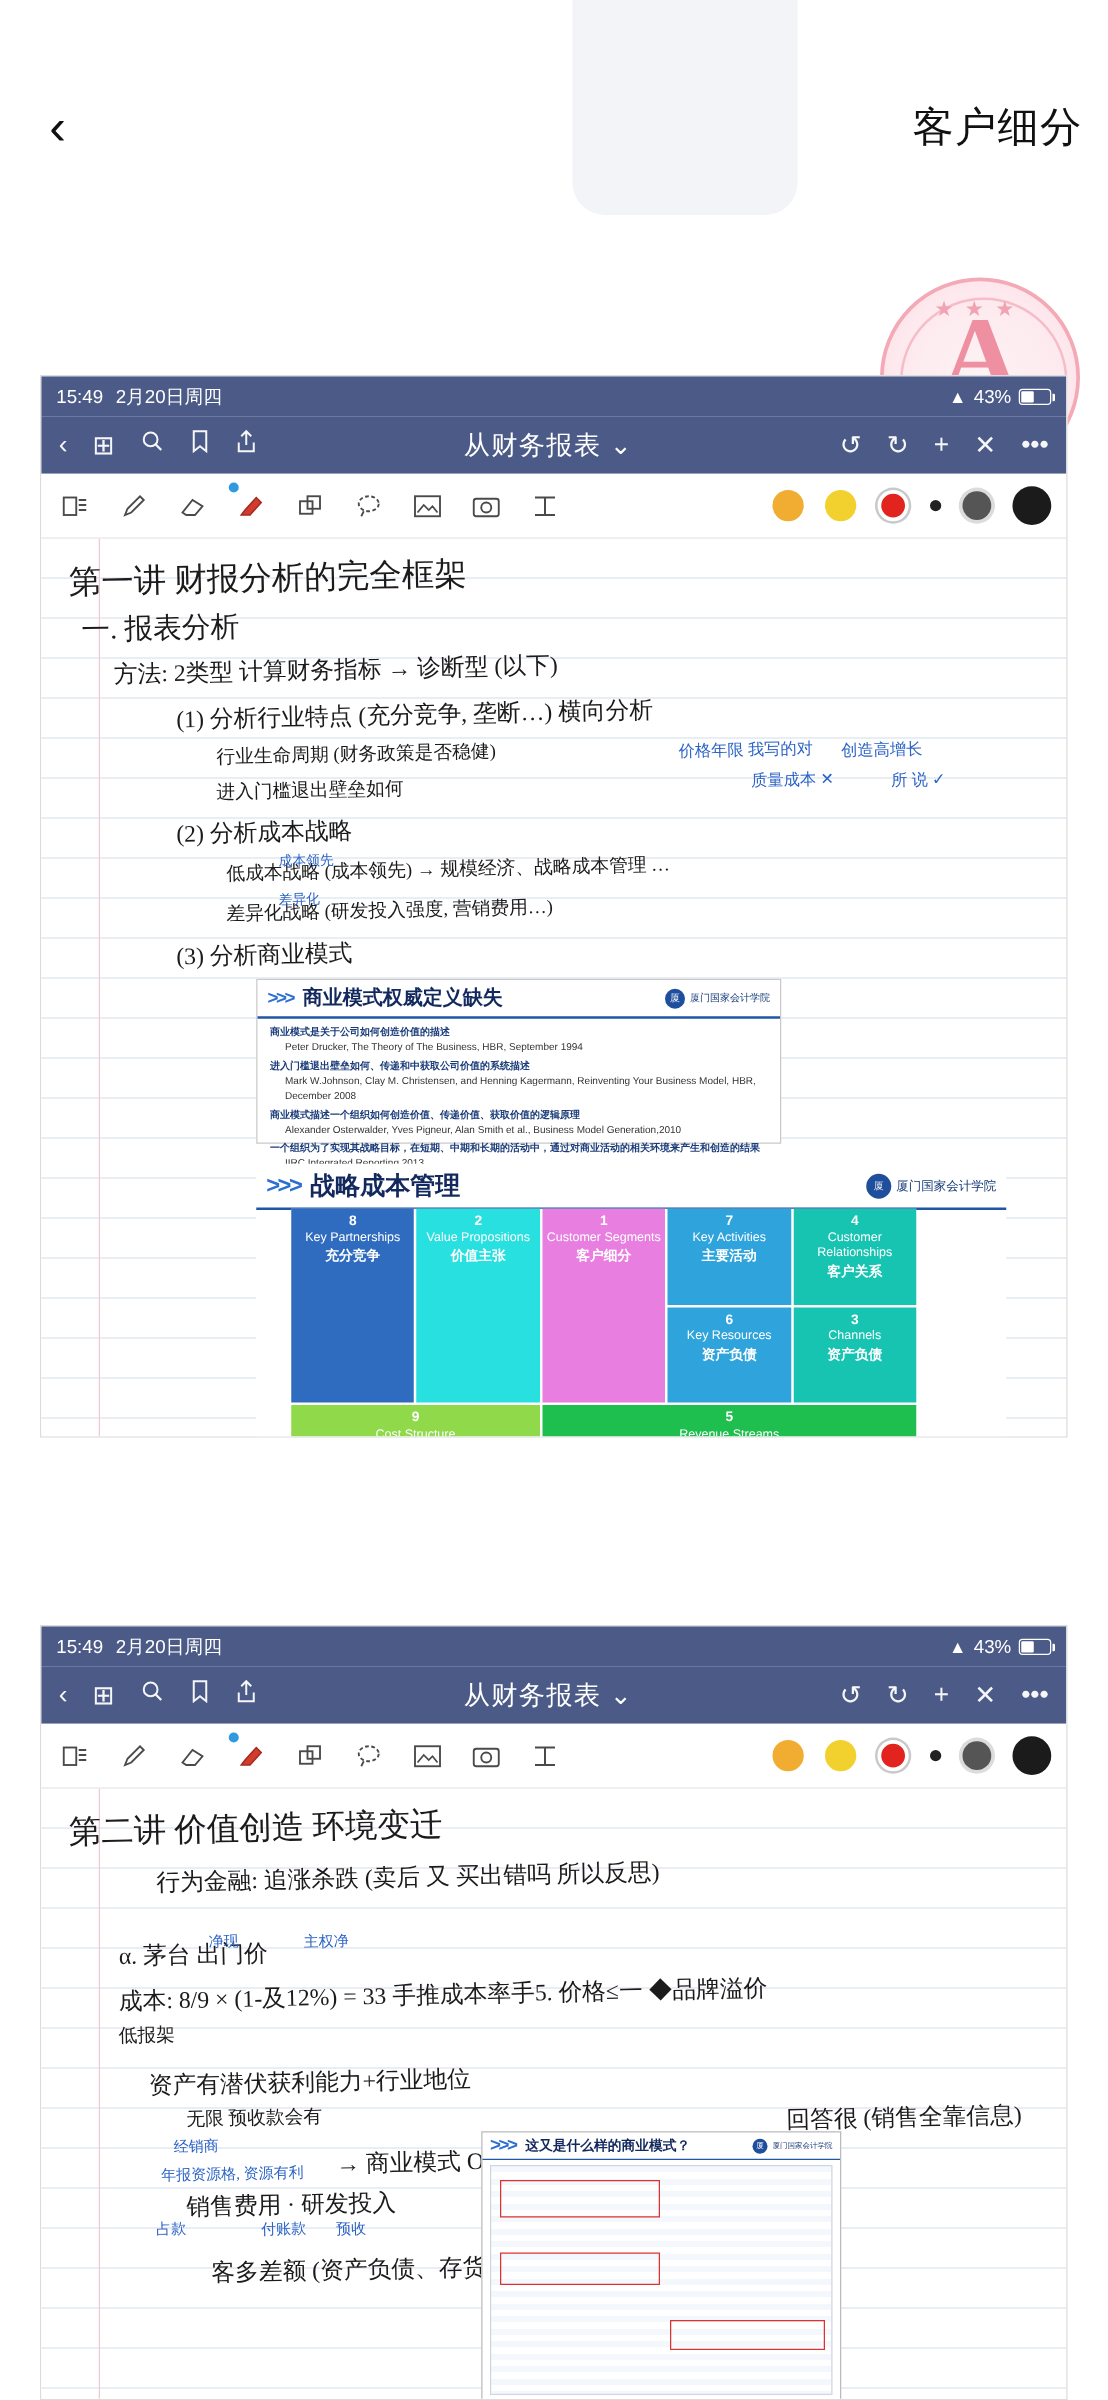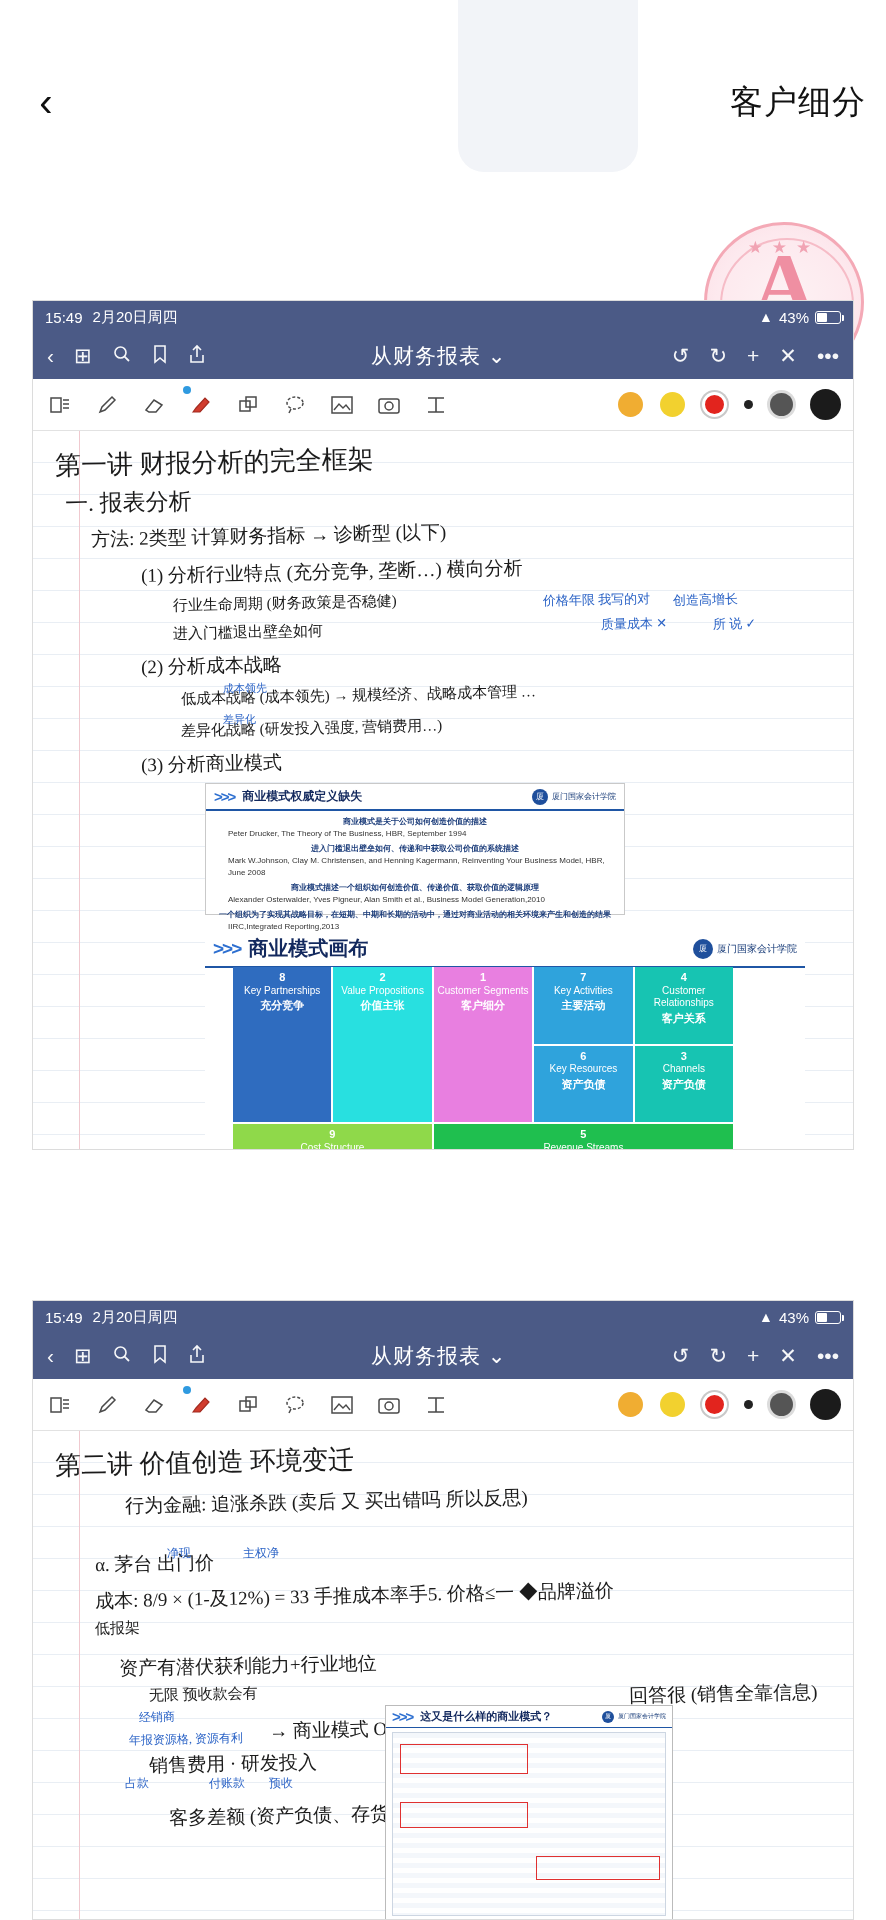--- a/index.html
+++ b/index.html
@@ -242,39 +242,39 @@
     border: 1px solid #c9c9c9;
   }
   .slide-hdr {
     display: flex;
     align-items: center;
     gap: 8px;
     padding: 4px 8px;
     border-bottom: 2px solid #1f56a5;
   }
   .slide-hdr .chev { color: #2d6fd0; font-weight: bold; font-size: 15px; letter-spacing: -2px; }
-  .slide-hdr .st { font-size: 12px; font-weight: bold; color: #13295e; }
+  .slide-hdr .st { font-size: 16px; font-weight: bold; color: #13295e; }
   .slide-hdr .logo {
     margin-left: auto;
     display: flex; align-items: center; gap: 4px;
     font-size: 8px; color: #163a77;
   }
   .logo-mark {
     width: 16px; height: 16px; border-radius: 50%;
     background: #1f4f9c; color: #fff;
     display: flex; align-items: center; justify-content: center;
     font-size: 8px;
   }
   .bul {
     font-size: 8px;
     color: #1b1b1b;
     line-height: 1.5;
     padding: 2px 10px;
   }
-  .bul .b1 { color: #1b3c7a; font-weight: bold; margin-top: 3px; text-align: center; }
+  .bul .b1 { color: #1b3c7a; font-weight: bold; margin-top: 3px; }
   .bul .b2 { padding-left: 12px; color: #333; }
 
   
   .bmc {
     position: absolute;
     display: grid;
     grid-template-columns: 1fr 1fr 1fr 1fr 1fr;
     grid-template-rows: 1fr 1fr 0.62fr;
     gap: 2px;
     background: #ffffff;
@@ -471,33 +471,33 @@
           <span class="st">商业模式权威定义缺失</span>
           <span class="logo">
             <span class="logo-mark">厦</span>
             <span>厦门国家会计学院</span>
           </span>
         </div>
         <div class="bul">
           <div class="b1">商业模式是关于公司如何创造价值的描述</div>
           <div class="b2">Peter Drucker, The Theory of The Business, HBR, September 1994</div>
           <div class="b1">进入门槛退出壁垒如何、传递和中获取公司价值的系统描述</div>
-          <div class="b2">Mark W.Johnson, Clay M. Christensen, and Henning Kagermann, Reinventing Your Business Model, HBR, June 2008</div>
+          <div class="b2">Mark W.Johnson, Clay M. Christensen, and Henning Kagermann, Reinventing Your Business Model, HBR, December 2008</div>
           <div class="b1">商业模式描述一个组织如何创造价值、传递价值、获取价值的逻辑原理</div>
           <div class="b2">Alexander Osterwalder, Yves Pigneur, Alan Smith et al., Business Model Generation,2010</div>
           <div class="b1">一个组织为了实现其战略目标，在短期、中期和长期的活动中，通过对商业活动的相关环境来产生和创造的结果</div>
           <div class="b2">IIRC,Integrated Reporting,2013</div>
           <div class="b1">如何为使用户创造价值、如何向客户传递价值、如何在服务客户过程中获取价值，这就是商业模式的基本要义</div>
         </div>
       </div>
 
       <div class="slide" style="left:172px; top:500px; width:600px; height:250px; border:none;">
         <div class="slide-hdr" style="border-bottom:2px solid #1f56a5;">
           <span class="chev" style="font-size:19px;">&gt;&gt;&gt;</span>
-          <span class="st" style="font-size:20px;">商业模式画布</span>
+          <span class="st" style="font-size:20px;">战略成本管理</span>
           <span class="logo" style="font-size:10px;">
             <span class="logo-mark" style="width:20px;height:20px;">厦</span>
             <span>厦门国家会计学院</span>
           </span>
         </div>
         <div class="bmc" style="left:28px; top:36px; width:500px; height:205px;">
           <div class="cell c-kp">
             <div class="num">8</div>
             <div>Key Partnerships</div>
             <div class="cn">充分竞争</div>

